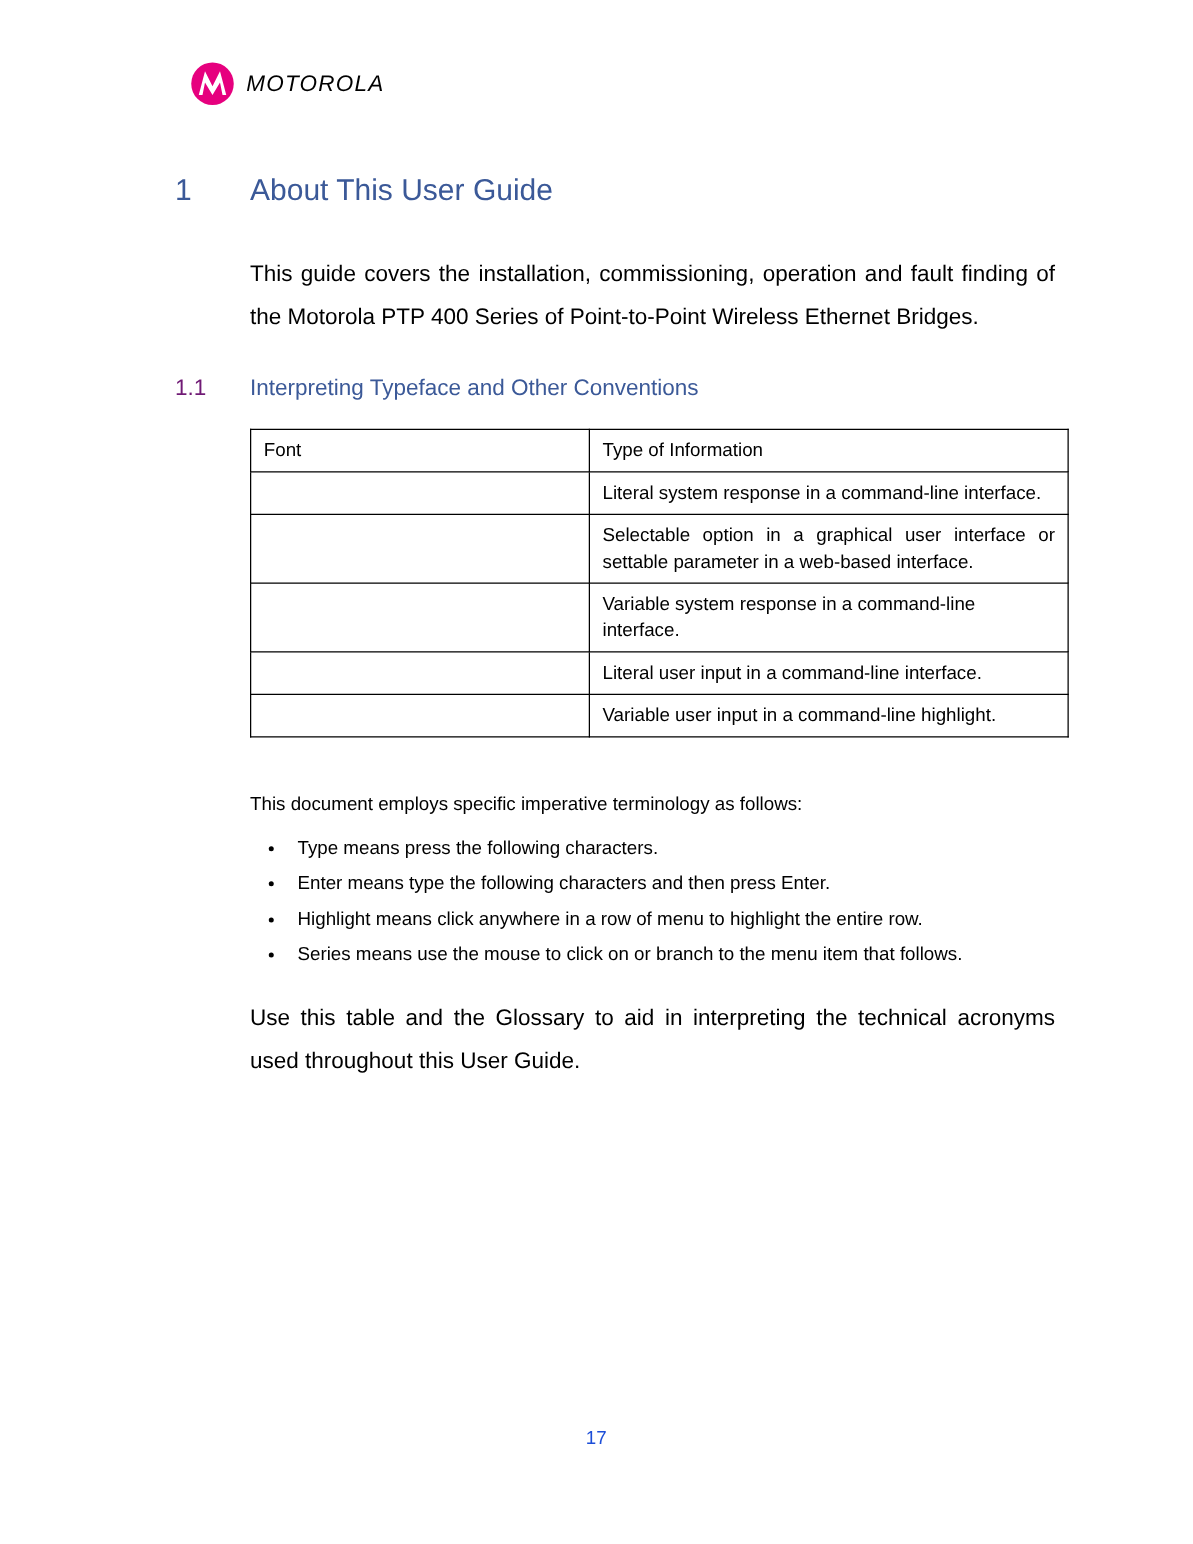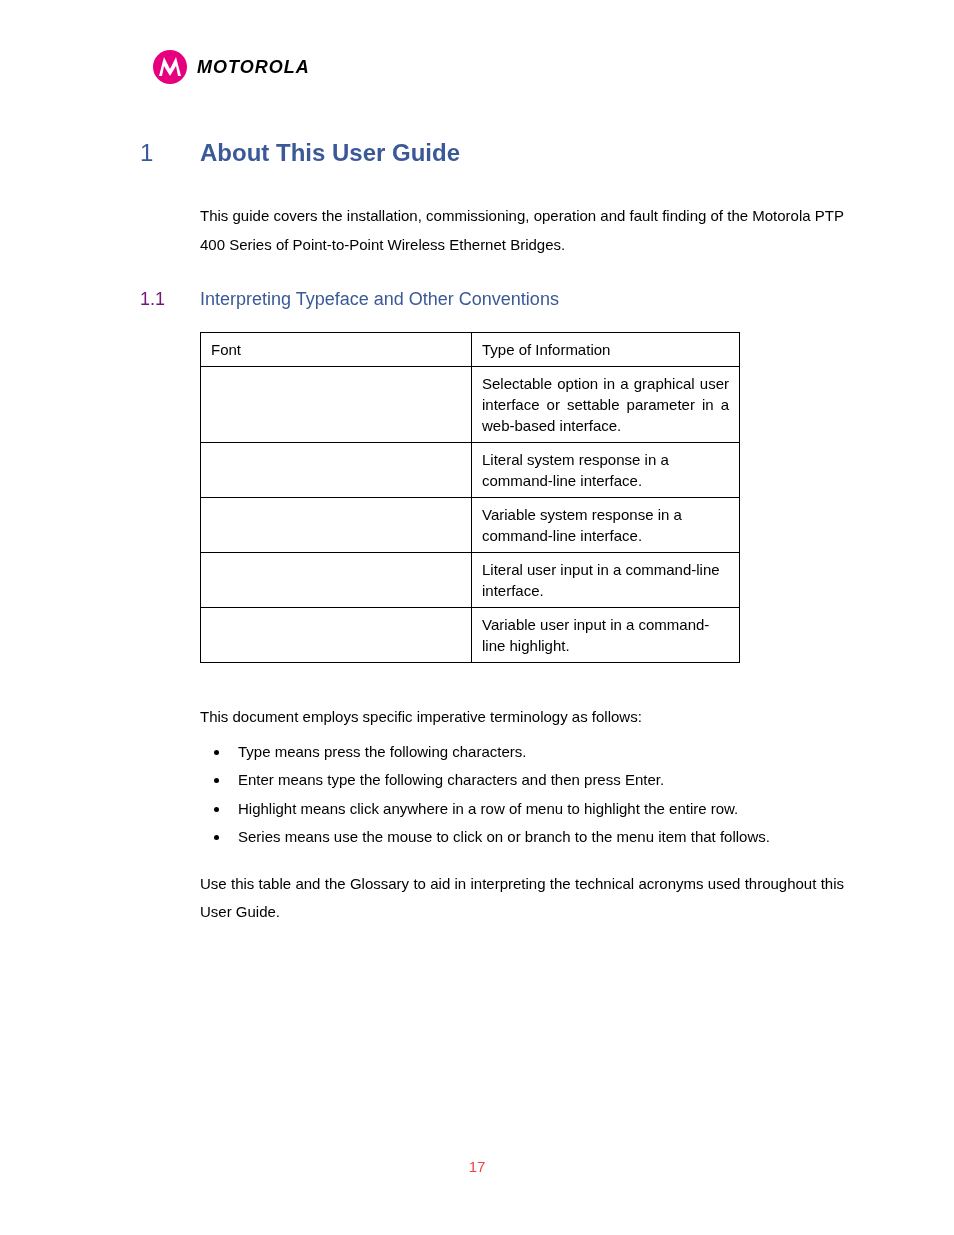--- a/index.html
+++ b/index.html
@@ -24,42 +24,42 @@
     .logo-circle {
       width: 34px;
       height: 34px;
       background: #e6007e;
       border-radius: 50%;
       position: relative;
       margin-right: 10px;
     }
     .brand-name {
       font-family: Arial, sans-serif;
-      font-weight: 700;
+      font-weight: 400;
       font-style: italic;
       font-size: 18px;
       letter-spacing: 1px;
       color: #000;
     }
     .section-heading {
       display: flex;
       align-items: baseline;
       margin-bottom: 35px;
       margin-left: 40px;
     }
     .section-number {
       color: #3b5998;
       font-size: 24px;
       font-weight: normal;
       width: 60px;
     }
     .section-title {
       color: #3b5998;
       font-size: 24px;
-      font-weight: bold;
+      font-weight: normal;
     }
     .subsection-heading {
       display: flex;
       align-items: baseline;
       margin-bottom: 22px;
       margin-top: 30px;
       margin-left: 40px;
     }
     .subsection-number {
       color: #701a75;
@@ -68,39 +68,39 @@
       width: 60px;
     }
     .subsection-title {
       color: #3b5998;
       font-size: 18px;
       font-weight: normal;
     }
     .body-text {
       margin-left: 100px;
       margin-right: 10px;
-      font-size: 15px;
+      font-size: 18px;
       color: #000;
       line-height: 1.9;
       text-align: justify;
       margin-bottom: 12px;
     }
     .body-text-tight {
       margin-left: 100px;
       margin-right: 10px;
       font-size: 15px;
       color: #000;
       line-height: 1.9;
       text-align: justify;
       margin-bottom: 6px;
     }
     table {
       margin-left: 100px;
       border-collapse: collapse;
-      width: 540px;
+      width: 655px;
       margin-bottom: 40px;
     }
     td {
       border: 1px solid #000;
       padding: 6px 10px;
       font-size: 15px;
       vertical-align: top;
       line-height: 1.4;
     }
     td.font-col {
@@ -116,26 +116,26 @@
       margin-bottom: 18px;
     }
     li {
       font-size: 15px;
       color: #000;
       line-height: 1.9;
       padding-left: 8px;
     }
     .page-number {
       position: absolute;
-      bottom: 60px;
+      bottom: 76px;
       left: 0;
       width: 100%;
       text-align: center;
       font-size: 15px;
-      color: #ef4444;
+      color: #1d4ed8;
     }
   </style>
 </head>
 <body>
 
 <div class="page">
   <div class="header">
     <div class="logo-circle">
       <svg width="34" height="34" viewBox="0 0 34 34">
         <path d="M 6 26 L 11 7 L 17 19 L 23 7 L 28 26 L 25 26 L 23 16 L 17 26 L 11 16 L 9 26 Z" fill="#fff"></path>
@@ -158,25 +158,25 @@
 
 
   <table>
     <tbody>
         <tr>
       <td class="font-col">Font</td>
       <td>Type of Information</td>
     </tr>
     <tr>
       <td class="font-col"></td>
+      <td>Literal system response in a command-line interface.</td>
+    </tr>
+    <tr>
+      <td class="font-col"></td>
       <td class="type-col">Selectable option in a graphical user interface or settable parameter in a web-based interface.</td>
-    </tr>
-    <tr>
-      <td class="font-col"></td>
-      <td>Literal system response in a command-line interface.</td>
     </tr>
     <tr>
       <td class="font-col"></td>
       <td>Variable system response in a command-line interface.</td>
     </tr>
     <tr>
       <td class="font-col"></td>
       <td>Literal user input in a command-line interface.</td>
     </tr>
     <tr>

